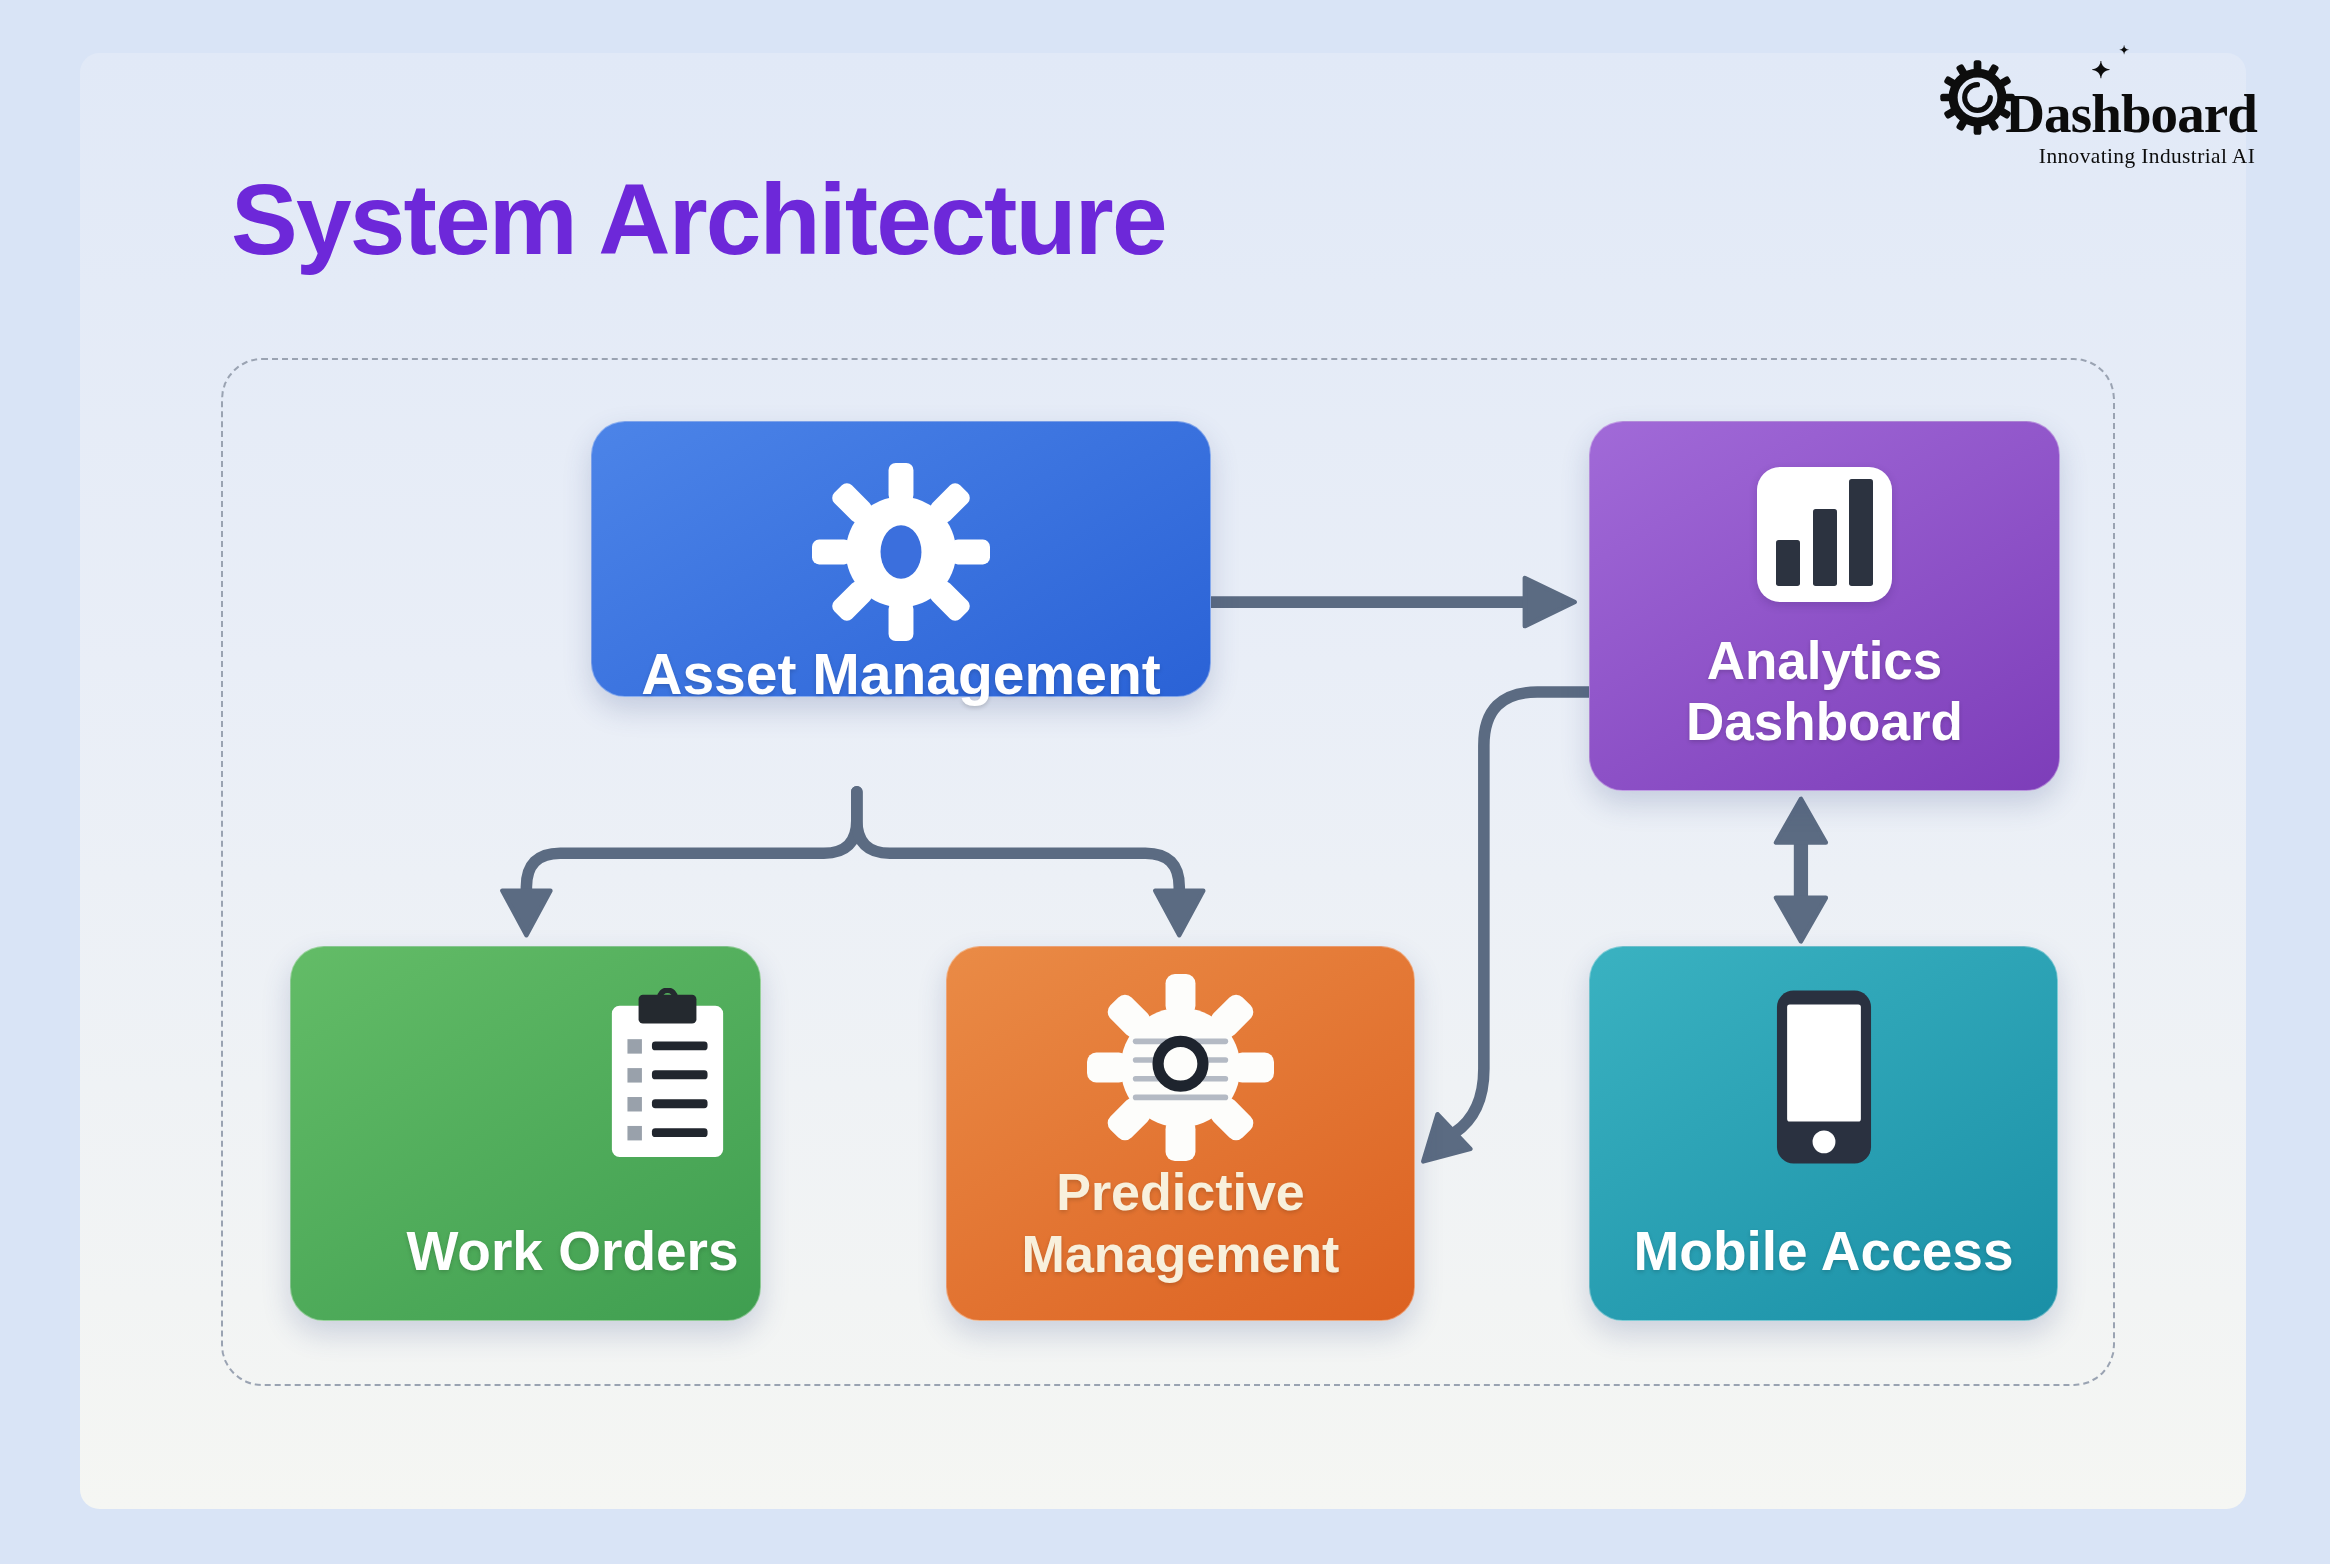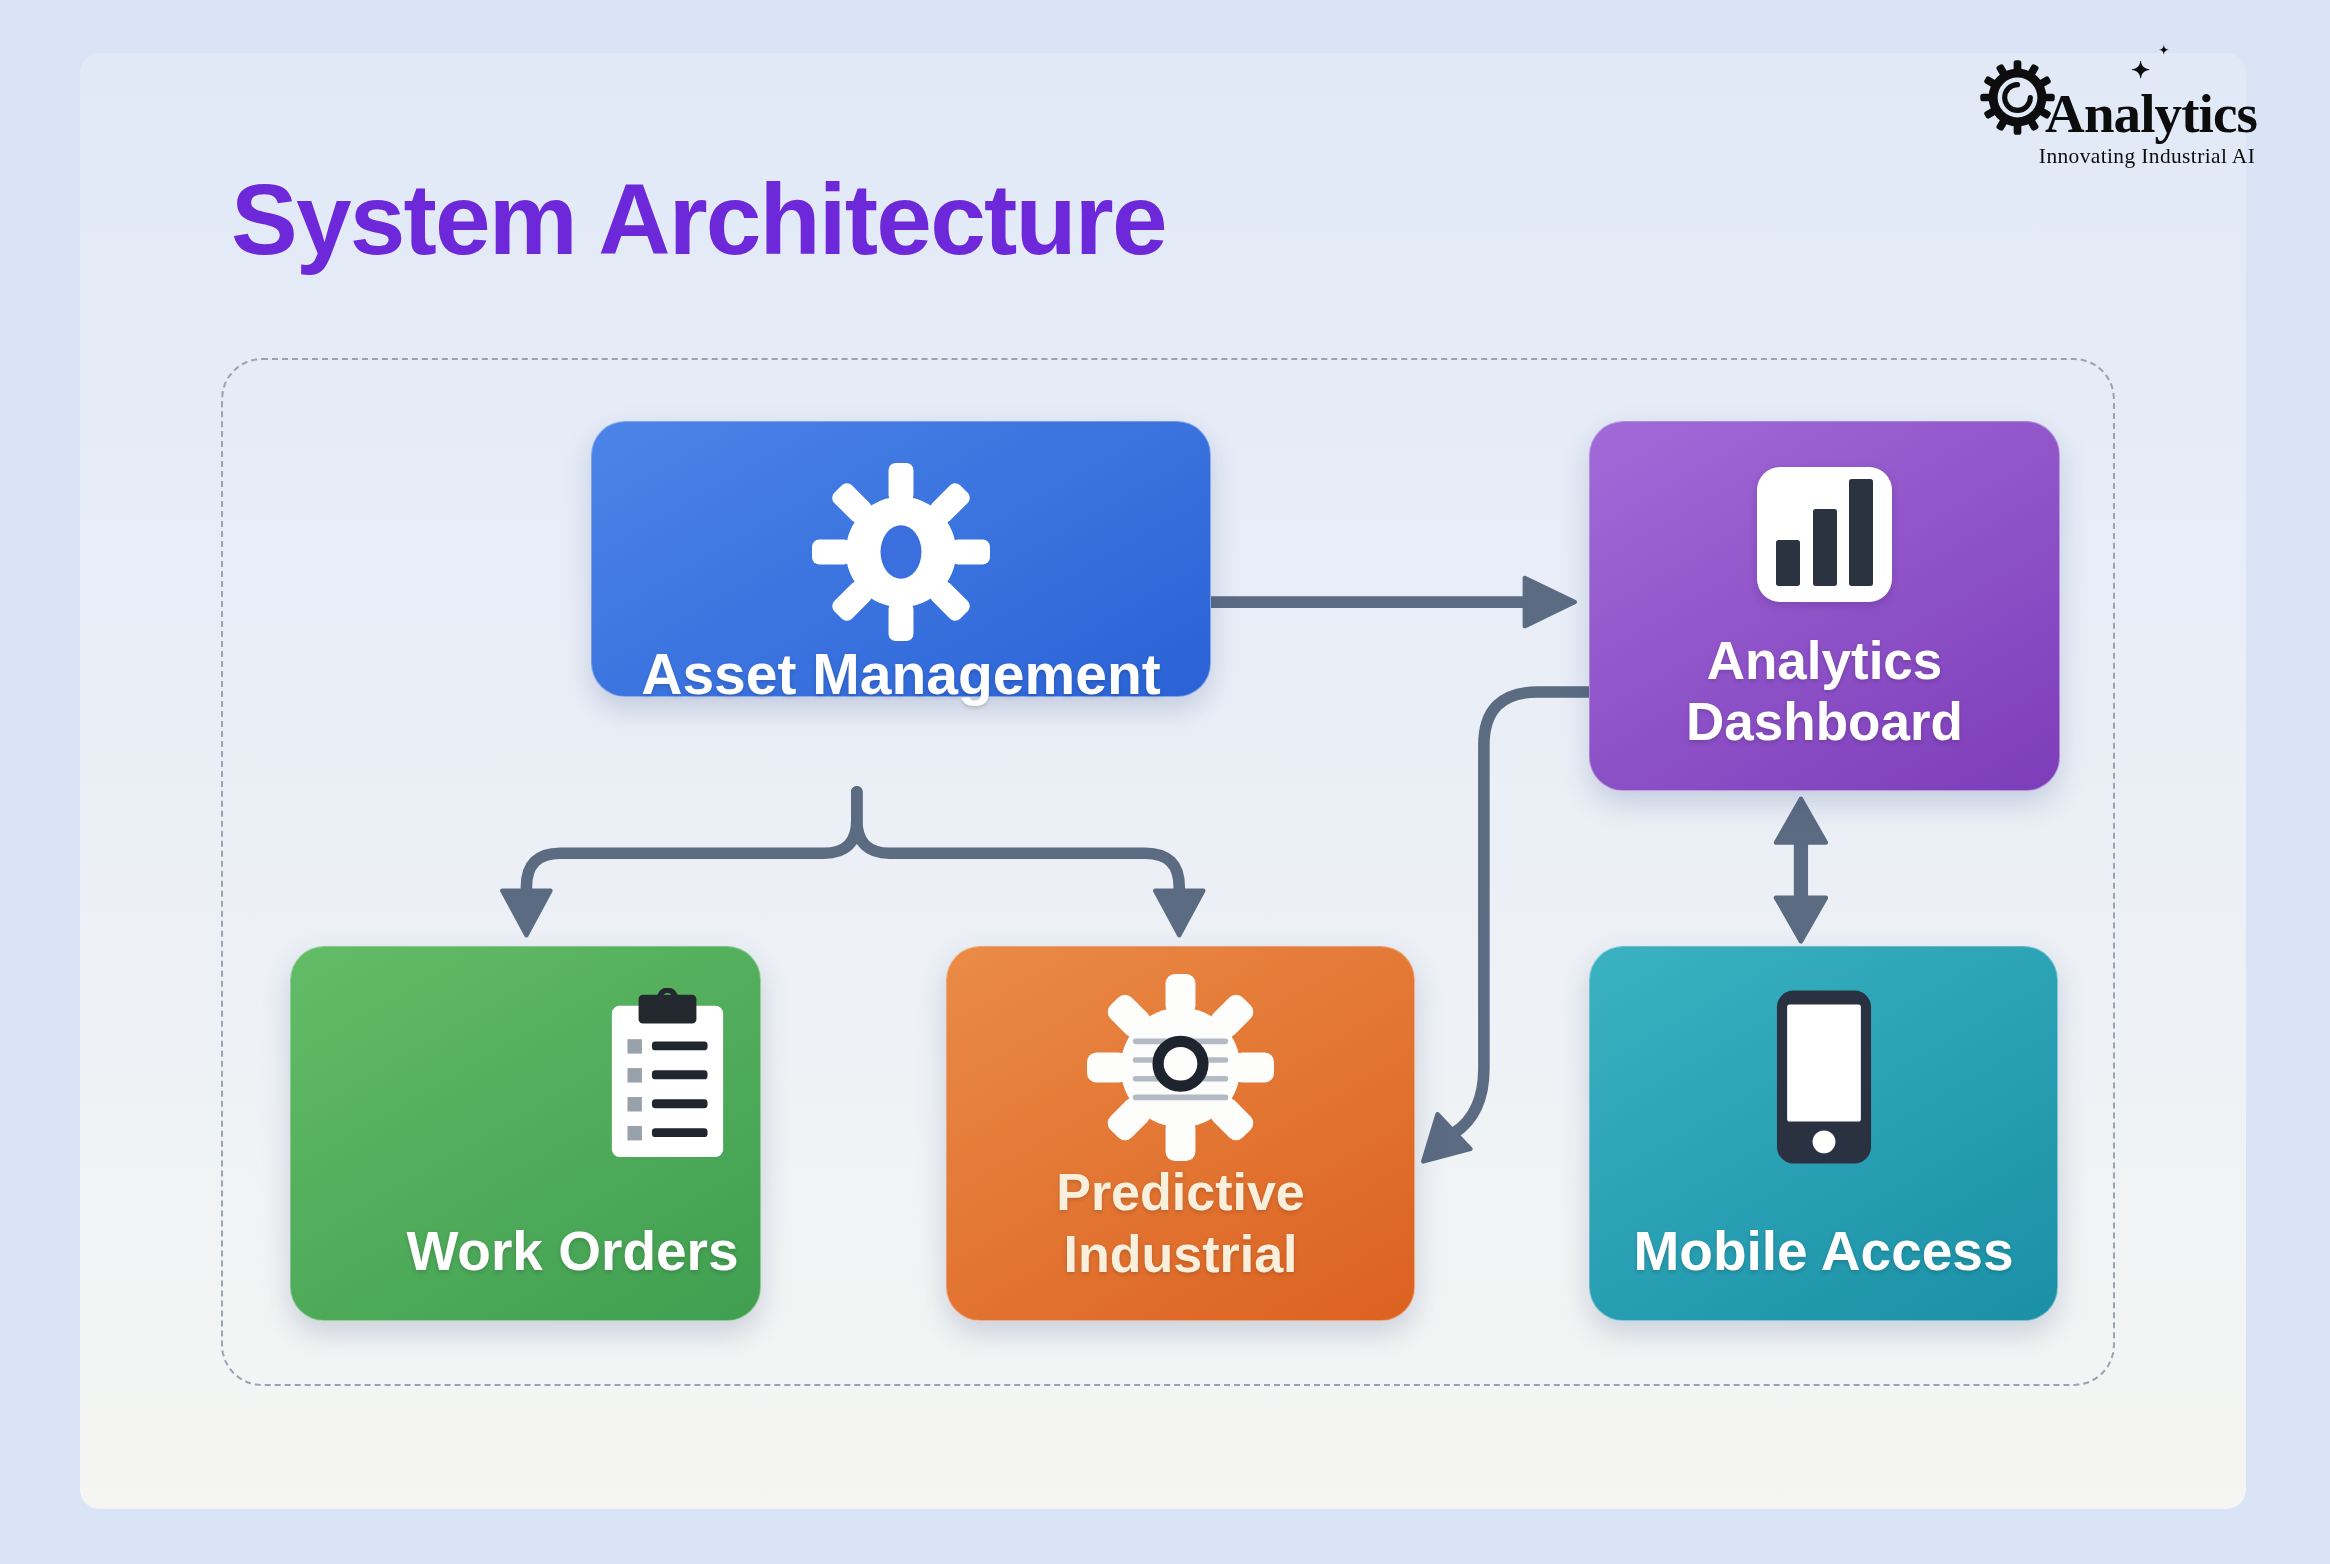--- a/index.html
+++ b/index.html
@@ -103,21 +103,21 @@
           <rect x="27" y="1" width="6" height="9" rx="2" transform="rotate(210 30 30)"></rect>
           <rect x="27" y="1" width="6" height="9" rx="2" transform="rotate(240 30 30)"></rect>
           <rect x="27" y="1" width="6" height="9" rx="2" transform="rotate(270 30 30)"></rect>
           <rect x="27" y="1" width="6" height="9" rx="2" transform="rotate(300 30 30)"></rect>
           <rect x="27" y="1" width="6" height="9" rx="2" transform="rotate(330 30 30)"></rect>
         </g>
         <circle cx="30" cy="30" r="19" fill="none" stroke="#0d0d0d" stroke-width="7"></circle>
         <path d="M30 20 a10 10 0 1 0 10 10" fill="none" stroke="#0d0d0d" stroke-width="4" stroke-linecap="round"></path>
       </svg>
       <span class="logo-name">
-        <span>Analytics</span>
+        <span>Dashboard</span>
         <span class="sparkle1">✦</span>
         <span class="sparkle2">✦</span>
       </span>
     </div>
     <div class="logo-tagline">Innovating Industrial AI</div>
   </div>
 
   <div class="dashed-frame"></div>
 
   <svg class="arrows" viewBox="0 0 2616 1756">
@@ -209,21 +209,21 @@
         </g>
         <g stroke="#b4bac4" stroke-width="3" stroke-linecap="round">
           <line x1="26" y1="36" x2="74" y2="36"></line>
           <line x1="26" y1="46" x2="74" y2="46"></line>
           <line x1="26" y1="56" x2="74" y2="56"></line>
           <line x1="26" y1="66" x2="74" y2="66"></line>
         </g>
         <circle cx="50" cy="48" r="12" fill="#fdfdfb" stroke="#1e242e" stroke-width="6"></circle>
       </svg>
     </div>
-    <div class="node-label">Predictive Industrial</div>
+    <div class="node-label">Predictive Management</div>
   </div>
 
   <div class="node node-mobile" style="background: linear-gradient(150deg, rgb(58, 178, 193) 0%, rgb(26, 143, 166) 100%);">
     <div class="icon-wrap">
       <svg width="116" height="178" viewBox="0 0 90 140">
         <rect x="8" y="2" width="74" height="136" rx="13" fill="#2a3140"></rect>
         <rect x="16" y="13" width="58" height="92" rx="2" fill="#ffffff"></rect>
         <circle cx="45" cy="121" r="9" fill="#ffffff"></circle>
       </svg>
     </div>

